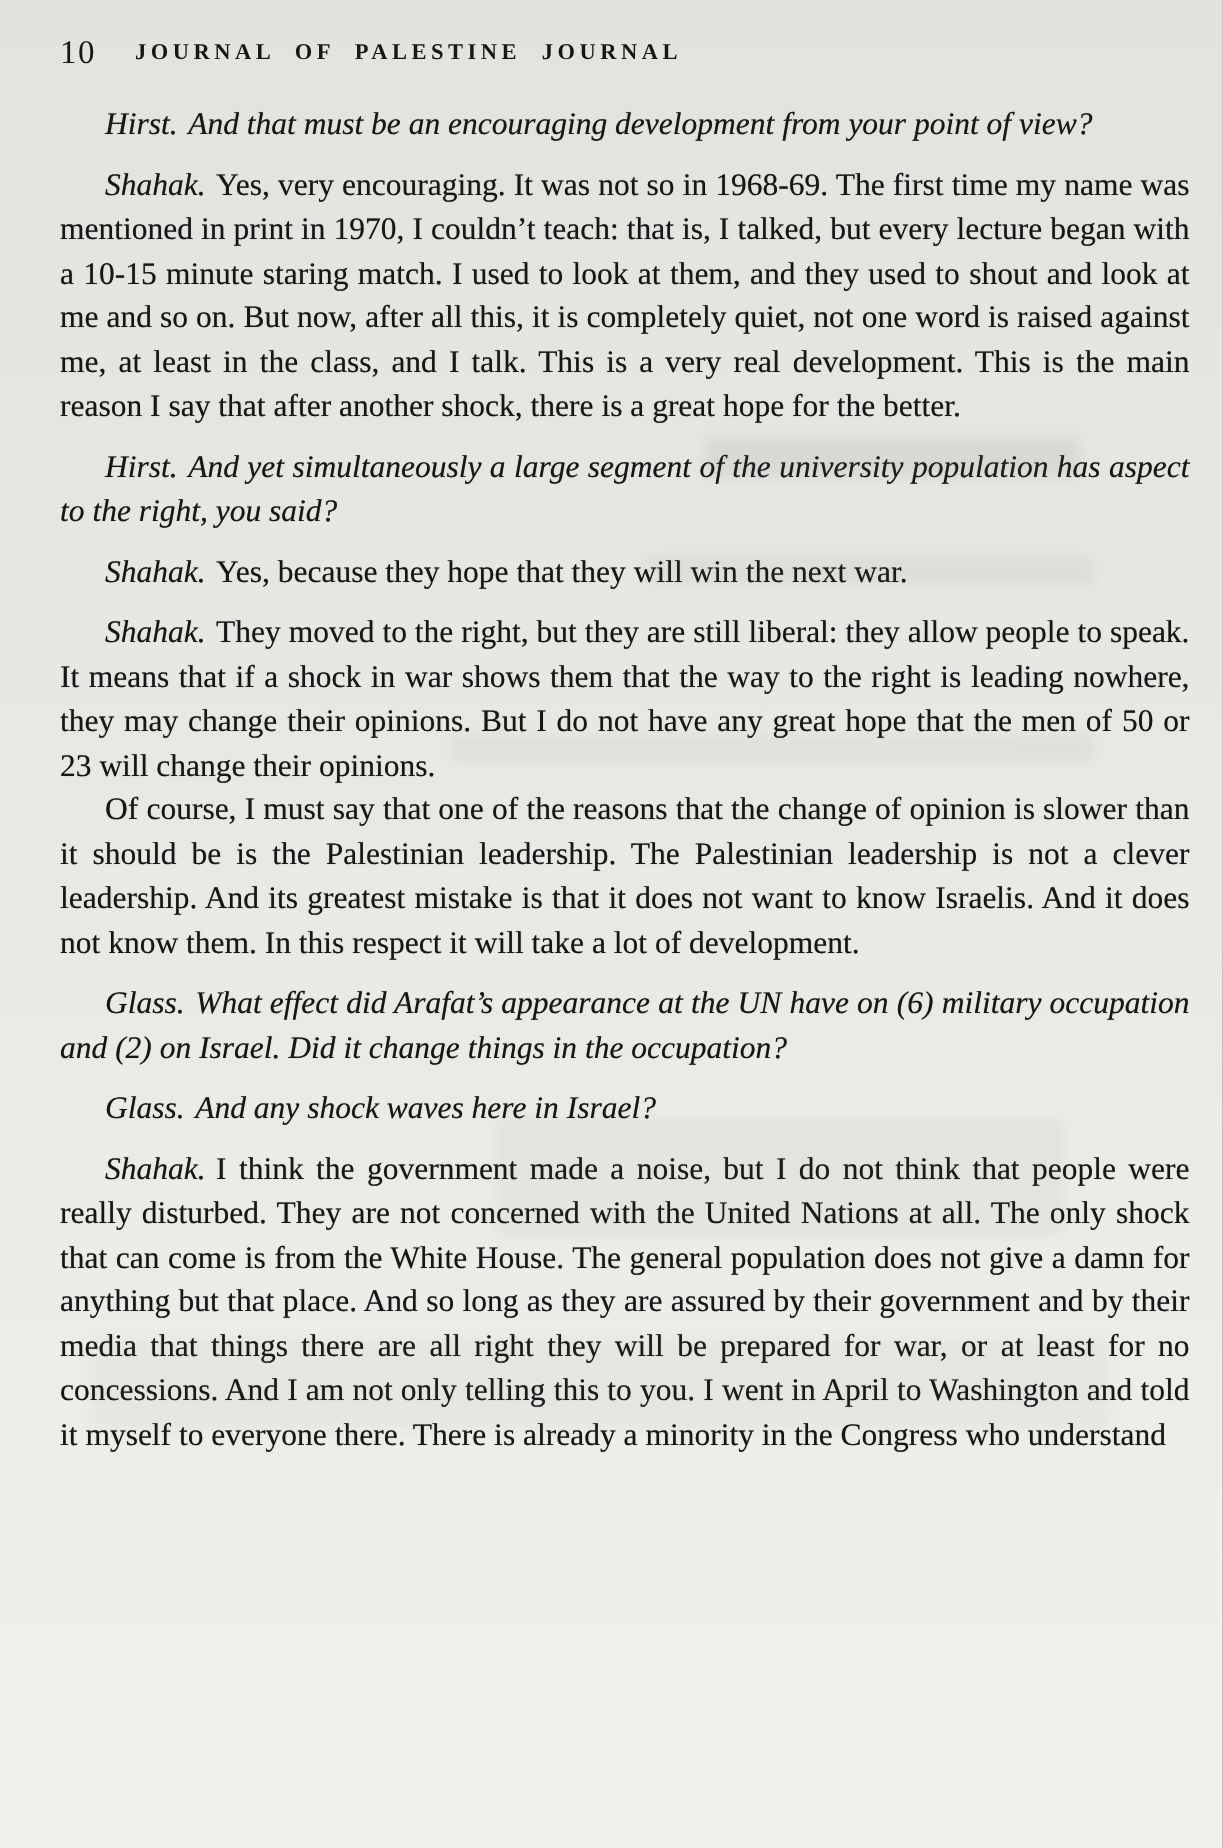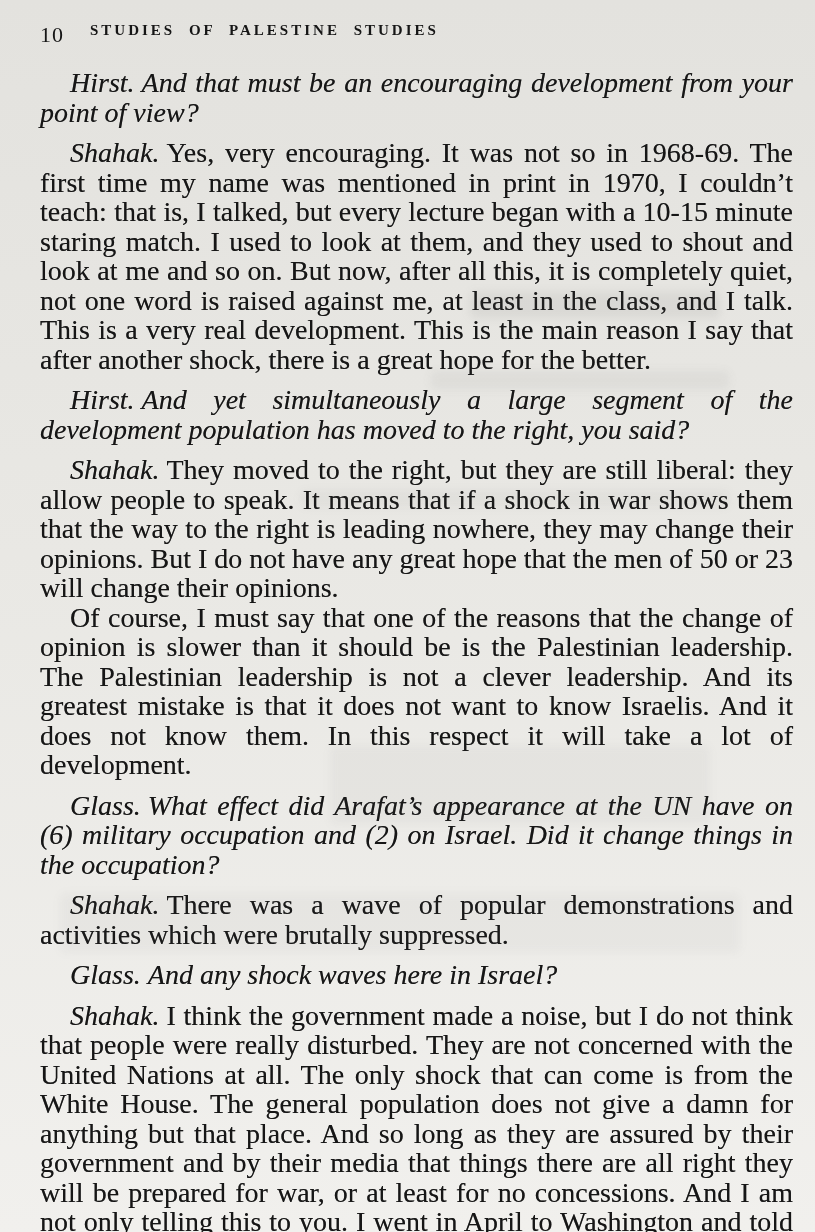--- a/index.html
+++ b/index.html
@@ -26,37 +26,37 @@
     pointer-events: none;
   }
   .art1 { left: 470px; top: 292px;  width: 250px; height: 26px; }
   .art2 { left: 430px; top: 370px;  width: 300px; height: 20px; opacity:.7; }
   .art3 { left: 300px; top: 490px;  width: 430px; height: 18px; opacity:.6; }
   .art4 { left: 330px; top: 745px;  width: 380px; height: 80px; opacity:.55; }
   .art5 { left: 60px;  top: 893px;  width: 680px; height: 60px; opacity:.5; }
 
   .page-header {
     display: flex;
-    align-items: flex-start;
+    align-items: center;
     margin: 0 0 20px 0;
   }
   .page-number {
     font-size: 22px;
     margin-right: 26px;
     letter-spacing: 1px;
   }
   .journal-title {
     font-size: 15px;
     font-weight: bold;
     letter-spacing: 3px;
     word-spacing: 7px;
   }
 
   .body-text p {
-    font-size: 28px;
+    font-size: 21px;
     line-height: 29.5px;
     text-align: justify;
     text-indent: 30px;
     margin: 11px 0;
     text-shadow: 0 0 0.5px rgba(20,20,20,0.55);
   }
   .body-text p.tight-bottom { margin-bottom: 0; }
   .body-text p.tight-top    { margin-top: 0; }
 
   .q { font-style: italic; }
@@ -68,39 +68,39 @@
 <div class="page">
 
   <div class="artifact art1"></div>
   <div class="artifact art2"></div>
   <div class="artifact art3"></div>
   <div class="artifact art4"></div>
   <div class="artifact art5"></div>
 
   <div class="page-header">
     <span class="page-number">10</span>
-    <span class="journal-title">STUDIES OF PALESTINE STUDIES</span>
+    <span class="journal-title">JOURNAL OF PALESTINE JOURNAL</span>
   </div>
 
   <div class="body-text">
 
     <p class="q"><span class="speaker">Hirst.</span><span>And that must be an encouraging development from your point of view?</span></p>
 
     <p class="a"><span class="speaker">Shahak.</span><span>Yes, very encouraging. It was not so in 1968-69. The first time my name was mentioned in print in 1970, I couldn’t teach: that is, I talked, but every lecture began with a 10-15 minute staring match. I used to look at them, and they used to shout and look at me and so on. But now, after all this, it is completely quiet, not one word is raised against me, at least in the class, and I talk. This is a very real development. This is the main reason I say that after another shock, there is a great hope for the better.</span></p>
 
-    <p class="q"><span class="speaker">Hirst.</span><span>And yet simultaneously a large segment of the development population has moved to the right, you said?</span></p>
+    <p class="q"><span class="speaker">Hirst.</span><span>And yet simultaneously a large segment of the university population has aspect to the right, you said?</span></p>
 
+    <p class="a"><span class="speaker">Shahak.</span><span>Yes, because they hope that they will win the next war.</span></p>
 
 
     <p class="a tight-bottom"><span class="speaker">Shahak.</span><span>They moved to the right, but they are still liberal: they allow people to speak. It means that if a shock in war shows them that the way to the right is leading nowhere, they may change their opinions. But I do not have any great hope that the men of 50 or 23 will change their opinions.</span></p>
 
     <p class="a tight-top"><span>Of course, I must say that one of the reasons that the change of opinion is slower than it should be is the Palestinian leadership. The Palestinian leadership is not a clever leadership. And its greatest mistake is that it does not want to know Israelis. And it does not know them. In this respect it will take a lot of development.</span></p>
 
     <p class="q"><span class="speaker">Glass.</span><span>What effect did Arafat’s appearance at the UN have on (6) military occupation and (2) on Israel. Did it change things in the occupation?</span></p>
 
-    <p class="a"><span class="speaker">Shahak.</span><span>There was a wave of popular demonstrations and activities which were brutally suppressed.</span></p>
 
     <p class="q"><span class="speaker">Glass.</span><span>And any shock waves here in Israel?</span></p>
 
     <p class="a"><span class="speaker">Shahak.</span><span>I think the government made a noise, but I do not think that people were really disturbed. They are not concerned with the United Nations at all. The only shock that can come is from the White House. The general population does not give a damn for anything but that place. And so long as they are assured by their government and by their media that things there are all right they will be prepared for war, or at least for no concessions. And I am not only telling this to you. I went in April to Washington and told it myself to everyone there. There is already a minority in the Congress who understand</span></p>
 
   </div>
 </div>
 
 </body></html>

